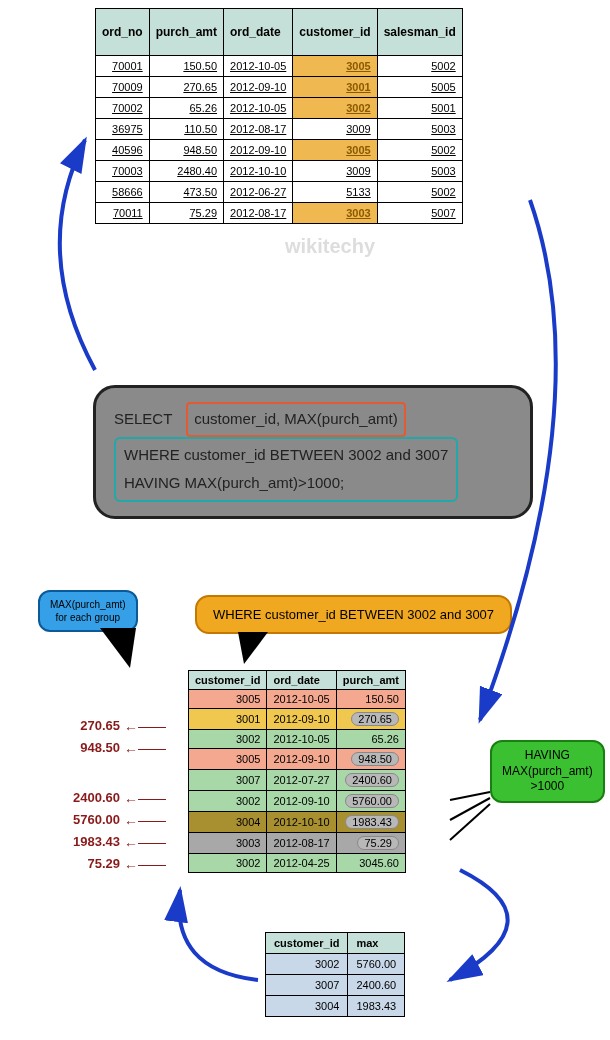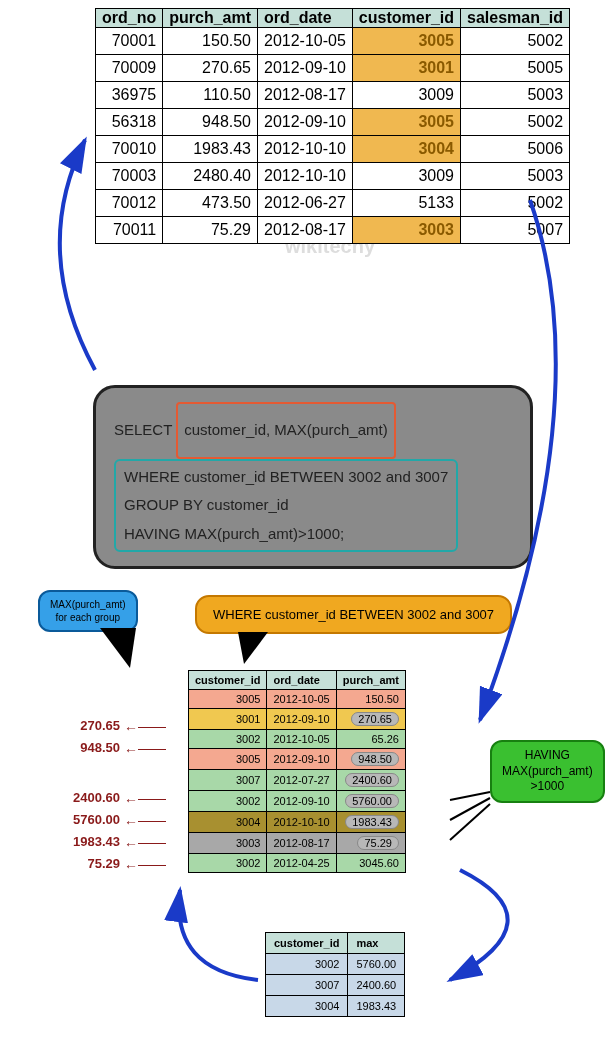--- a/index.html
+++ b/index.html
@@ -15,31 +15,32 @@
     
     .orders-table {
       position: absolute;
       top: 8px;
       left: 95px;
       border-collapse: collapse;
     }
     .orders-table th {
       background: #c5e0d8;
       border: 1px solid #000;
-      padding: 0 6px;
+      padding: 16px 6px;
       font-weight: bold;
-      font-size: 16px;
+      font-size: 12px;
       text-align: left;
     }
     .orders-table td {
       border: 1px solid #000;
       padding: 4px 6px;
       text-align: right;
-      font-size: 16px;
+      font-size: 11px;
       background: #fff;
+      text-decoration: underline;
     }
     .orders-table td.date { text-align: left; }
     .highlight-cust { background: #f0b850 !important; color: #8a5a00; font-weight: bold; }
     
     
     .sql-box {
       position: absolute;
       top: 385px;
       left: 93px;
       width: 440px;
@@ -48,22 +49,22 @@
       border-radius: 22px;
       padding: 14px 18px;
       color: #222;
       font-size: 15px;
       line-height: 1.9;
     }
     .sql-select-box {
       display: inline-block;
       border: 2px solid #e45a33;
       border-radius: 4px;
-      padding: 12px 6px;
-      margin-left: 0;
+      padding: 1px 6px;
+      margin-left: 10px;
     }
     .sql-where-box {
       display: inline-block;
       border: 2px solid #22a8a8;
       border-radius: 6px;
       padding: 2px 8px;
     }
     
     
     .bubble-blue {
@@ -235,49 +236,49 @@
         <td>5002</td>
       </tr>
       <tr>
         <td>70009</td>
         <td>270.65</td>
         <td class="date">2012-09-10</td>
         <td class="highlight-cust">3001</td>
         <td>5005</td>
       </tr>
       <tr>
+        <td>70002</td>
+        <td>65.26</td>
+        <td class="date">2012-10-05</td>
+        <td class="highlight-cust">3002</td>
+        <td>5001</td>
+      </tr>
+      <tr>
         <td>36975</td>
         <td>110.50</td>
         <td class="date">2012-08-17</td>
         <td class="">3009</td>
         <td>5003</td>
       </tr>
       <tr>
-        <td>56318</td>
+        <td>40596</td>
         <td>948.50</td>
         <td class="date">2012-09-10</td>
         <td class="highlight-cust">3005</td>
         <td>5002</td>
-      </tr>
-      <tr>
-        <td>70010</td>
-        <td>1983.43</td>
-        <td class="date">2012-10-10</td>
-        <td class="highlight-cust">3004</td>
-        <td>5006</td>
       </tr>
       <tr>
         <td>70003</td>
         <td>2480.40</td>
         <td class="date">2012-10-10</td>
         <td class="">3009</td>
         <td>5003</td>
       </tr>
       <tr>
-        <td>70012</td>
+        <td>58666</td>
         <td>473.50</td>
         <td class="date">2012-06-27</td>
         <td class="">5133</td>
         <td>5002</td>
       </tr>
       <tr>
         <td>70011</td>
         <td>75.29</td>
         <td class="date">2012-08-17</td>
         <td class="highlight-cust">3003</td>
@@ -288,21 +289,20 @@
 
 <div class="watermark">wikitechy</div>
 
 <div class="sql-box">
   <div>
     <span>SELECT</span>
     <span class="sql-select-box">customer_id, MAX(purch_amt)</span>
   </div>
   <div class="sql-where-box">
     <div>WHERE customer_id BETWEEN 3002 and 3007</div>
-    <div>GROUP BY customer_id</div>
     <div>HAVING MAX(purch_amt)&gt;1000;</div>
   </div>
 </div>
 
 <div class="bubble-blue">
   <div>MAX(purch_amt)</div>
   <div>for each group</div>
 </div>
 <div class="tail-blue"></div>
 

